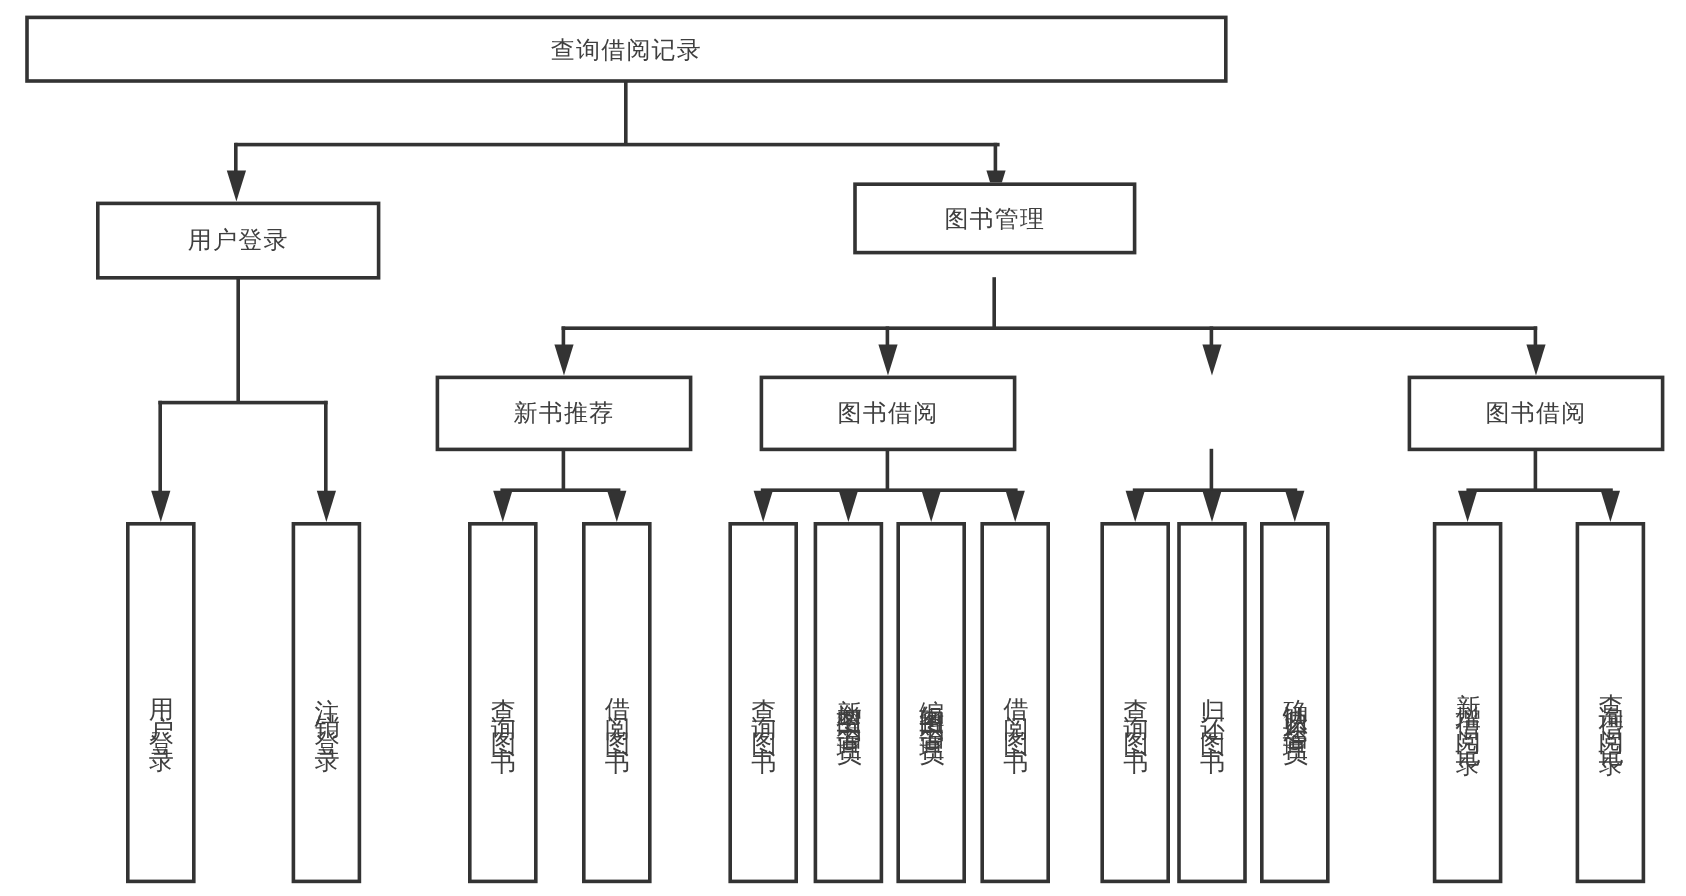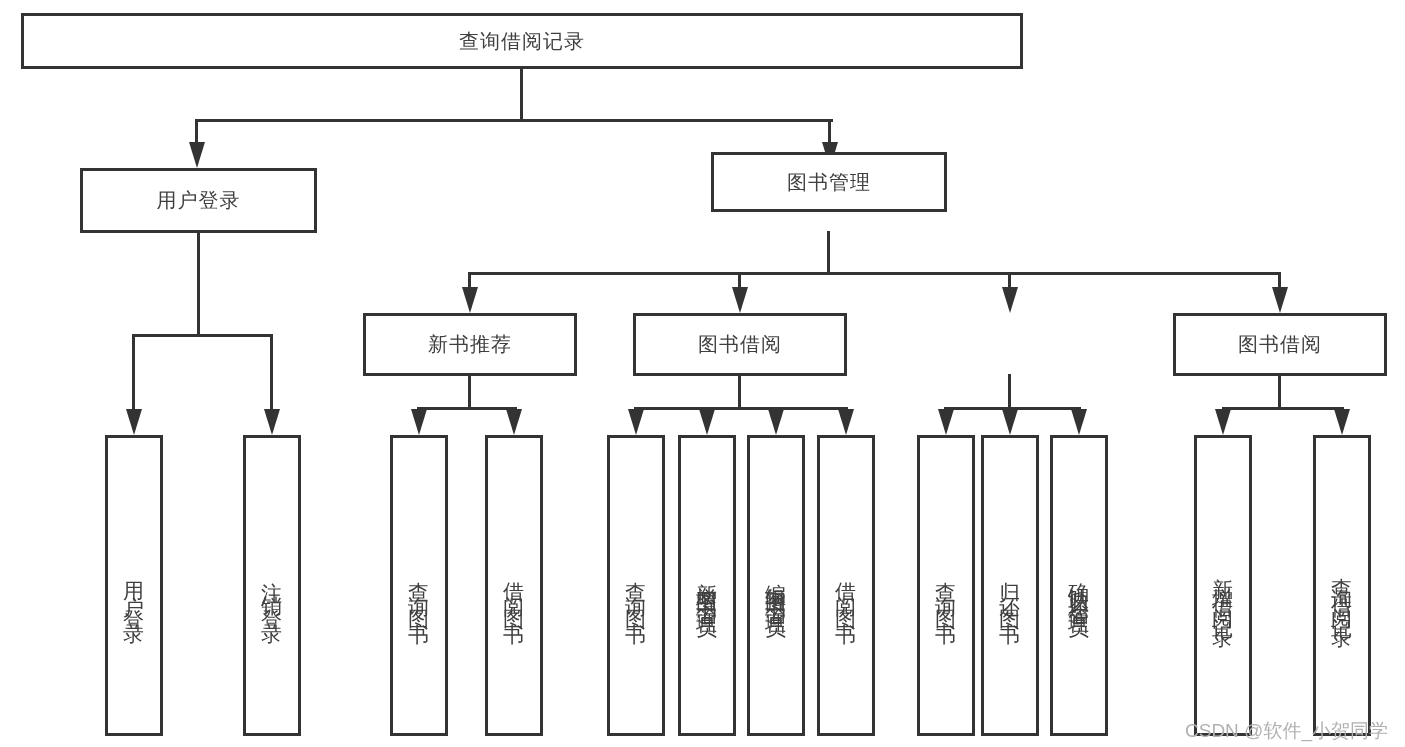--- a/index.html
+++ b/index.html
@@ -145,15 +145,14 @@
     <span class="ls5">确认归还（管理员）</span>
   </div>
 
   <div class="leaf" style="left:1194px">
     <span class="ls10">新增借阅记录</span>
   </div>
   <div class="leaf" style="left:1313px">
     <span class="ls10">查询借阅记录</span>
   </div>
 
-  <div class="wm">CSDN @软件_小贺同学</div>
 
 </div>
 
 </body></html>

